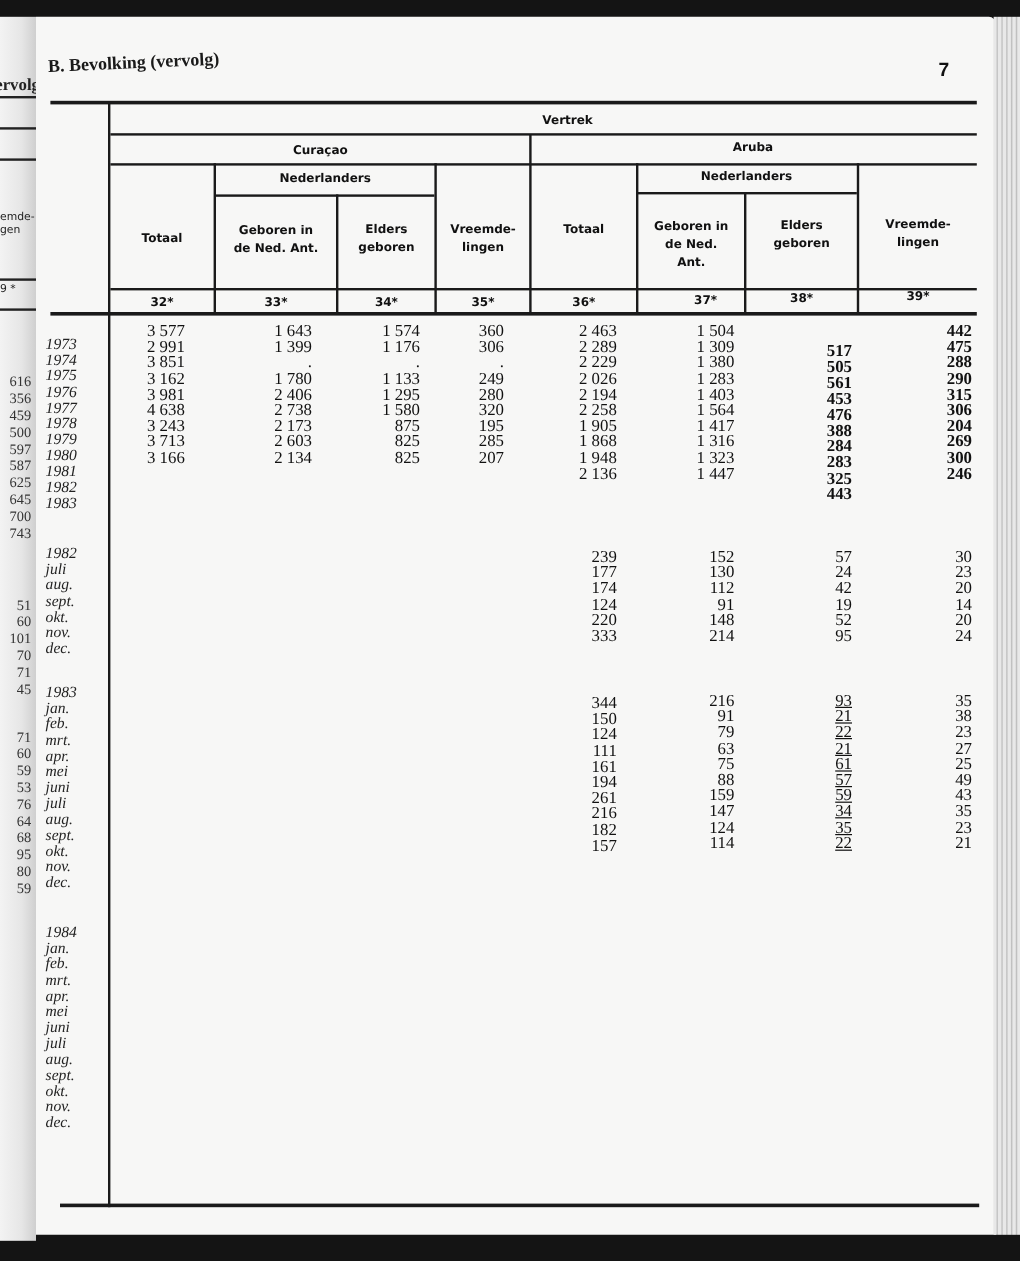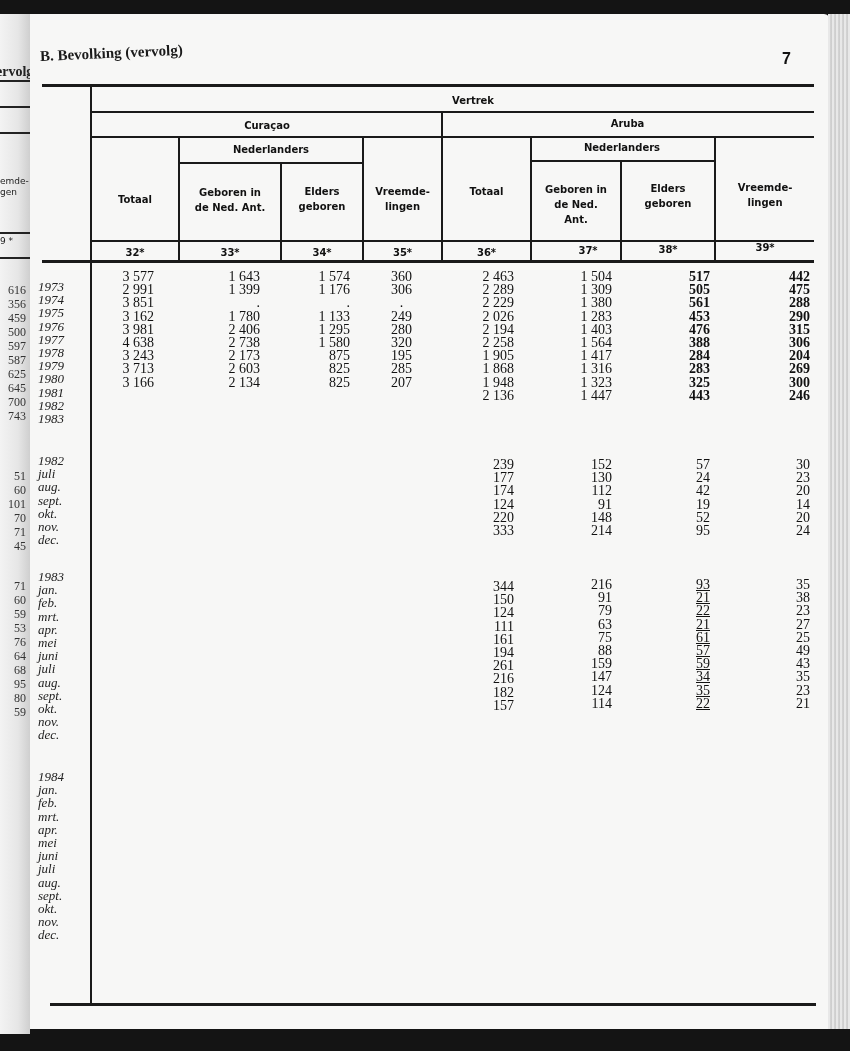--- a/index.html
+++ b/index.html
@@ -9,21 +9,21 @@
     font-family:"Liberation Serif", serif;
   }
   .prev-page {
     position:absolute; left:0; top:14px; width:30px; height:1020px;
     background:linear-gradient(to right,#f3f3f3 0%,#e6e6e6 60%,#cfcfcf 100%);
     overflow:hidden;
   }
   .prev-page .pp-head { position:absolute; left:0; top:50px; font-size:14px; font-weight:bold; color:#222; white-space:nowrap; }
   .prev-page .pp-line { position:absolute; left:0; width:30px; height:2px; background:#222; }
   .prev-page .pp-lbl { position:absolute; left:0; font-family:"DejaVu Sans", sans-serif; font-size:9px; color:#222; line-height:11px; }
-  .prev-page .pp-nums { position:absolute; left:4px; font-size:12px; line-height:14px; color:#333; text-align:right; width:22px; }
+  .prev-page .pp-nums { position:absolute; left:4px; font-size:12px; line-height:14px; color:#333; text-align:right; width:22px;margin-top:28px; }
   .page {
     position:absolute; left:30px; top:14px; width:800px; height:1015px;
     background:#f7f7f6;
     border-top-right-radius:6px;
   }
   .page-edge {
     position:absolute; left:828px; top:14px; width:22px; height:1015px;
     background:repeating-linear-gradient(to right,#e8e8e8 0px,#e8e8e8 2px,#bdbdbd 3px,#e0e0e0 4px);
   }
   .section-title { position:absolute; left:10px; top:34px; font-size:15px; font-weight:bold; color:#1a1a1a; transform:rotate(-2.5deg); transform-origin:left; }
@@ -172,21 +172,21 @@
     <div>1 574</div>
       <div>1 176</div>
       <div>.</div>
       <div>1 133</div>
       <div>1 295</div>
       <div>1 580</div>
       <div>875</div>
       <div>825</div>
       <div>825</div>
   </div>
-  <div class="col" style="left:340px; width:63px; top:256px;text-align:center;">
+  <div class="col" style="left:327px; width:63px; top:256px;">
     <div>360</div>
       <div>306</div>
       <div>.</div>
       <div>249</div>
       <div>280</div>
       <div>320</div>
       <div>195</div>
       <div>285</div>
       <div>207</div>
   </div>
@@ -207,21 +207,21 @@
       <div>1 309</div>
       <div>1 380</div>
       <div>1 283</div>
       <div>1 403</div>
       <div>1 564</div>
       <div>1 417</div>
       <div>1 316</div>
       <div>1 323</div>
       <div>1 447</div>
   </div>
-  <div class="col bold-col" style="left:640px; width:40px; top:256px;">
+  <div class="col bold-col" style="left:640px; width:40px; top:273px;">
     <div>517</div>
       <div>505</div>
       <div>561</div>
       <div>453</div>
       <div>476</div>
       <div>388</div>
       <div>284</div>
       <div>283</div>
       <div>325</div>
       <div>443</div>

